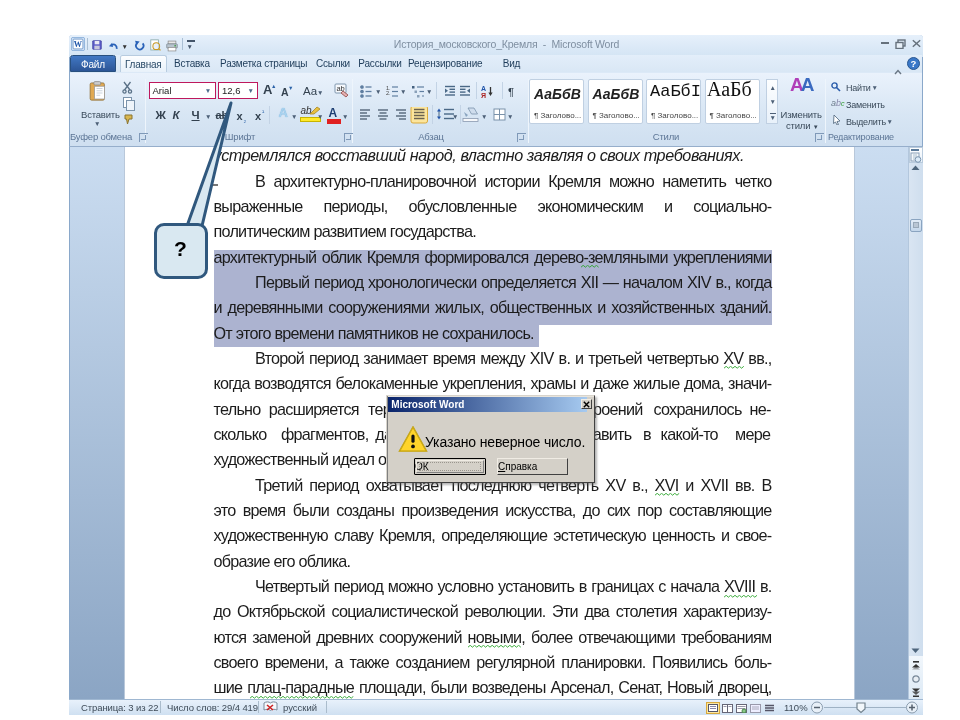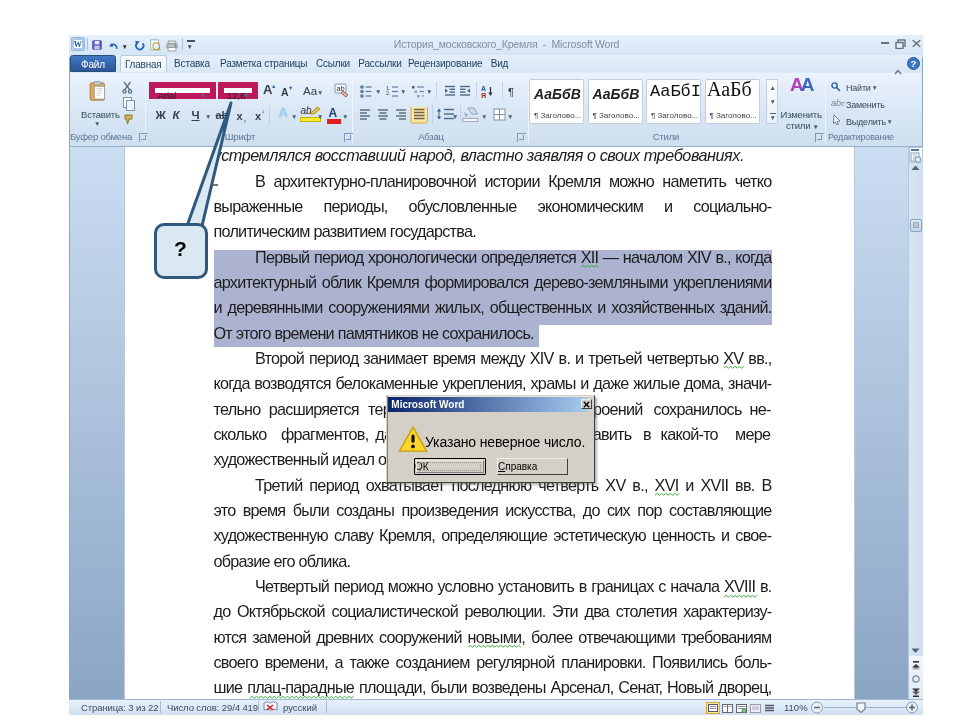--- a/index.html
+++ b/index.html
@@ -15,21 +15,21 @@
 #tab-file{left:70px;width:46px;background:linear-gradient(#4178c4,#2c5596);color:#fff;border-radius:2.5px 2.5px 0 0;border:1px solid #28507f}
 #tab-home{left:120px;width:46.5px;background:linear-gradient(#fdfeff,#f0f6fc 60%,#e8f1fa);border:1px solid #b8cce0;border-bottom:none;border-radius:2.5px 2.5px 0 0;color:#2a4a67}
 
 #ribbon{position:absolute;left:70px;top:72.5px;width:852px;height:73.5px;background:linear-gradient(#eaf2fc,#d8e6f4 55%,#cfdff0)}
 #ribbonline{position:absolute;left:69px;top:146px;width:854px;height:1px;background:#96aecb}
 .grpsep{position:absolute;top:79px;height:64px;width:1px;background:#c3d3e5;border-right:1px solid #eef5fc}
 .grplabel{position:absolute;top:131px;font-size:9.5px;letter-spacing:-0.2px;color:#5d7696;text-align:center;height:12px;line-height:12px;white-space:nowrap}
 .launcher{position:absolute;top:133px;width:9px;height:9px;border-left:1px solid #7f99b8;border-top:1px solid #7f99b8;}
 .launcher:after{content:"";position:absolute;left:1px;top:1px;width:4px;height:4px;border-right:1px solid #7f99b8;border-bottom:1px solid #7f99b8}
 
-.combo{position:absolute;background:#fff;border:6px solid #be185d;height:17px;font-size:9.5px;color:#222;line-height:15px;padding-left:3px}
+.combo{position:absolute;background:#fff;border:1px solid #be185d;height:17px;font-size:9.5px;color:#222;line-height:15px;padding-left:3px}
 .combo .arr{position:absolute;right:1px;top:0px;width:11px;height:15px;font-size:6.5px;color:#4d6b8c;text-align:center;line-height:15px}
 
 .g{position:absolute;font-size:12px;color:#33414f;line-height:12px;white-space:nowrap}
 .dd{font-size:6.5px;color:#4d6077;position:absolute}
 
 #canvas{position:absolute;left:70px;top:147px;width:838px;height:552px;background:linear-gradient(#cbddf1,#8ba5c4)}
 #page{position:absolute;left:125px;top:147px;width:729px;height:552px;background:#ffffff;box-shadow:-1px 0 0 #b9c8da, 1px 0 0 #b9c8da}
 
 #vscroll{position:absolute;left:908px;top:147px;width:15px;height:552px;background:linear-gradient(90deg,#d9e5f2,#cfdeee);border-left:1px solid #b3c7dd}
 
@@ -58,21 +58,21 @@
 <div id="titlebar"></div>
 <div id="titletext">История_московского_Кремля&nbsp;&nbsp;-&nbsp;&nbsp;Microsoft Word</div>
 <div id="tabrow"></div>
 <div class="tab" id="tab-file">Файл</div>
 <div class="tab" id="tab-home">Главная</div>
 <div class="tab" style="left:173px;width:38px">Вставка</div>
 <div class="tab" style="left:220px;width:86px">Разметка страницы</div>
 <div class="tab" style="left:314px;width:38px">Ссылки</div>
 <div class="tab" style="left:358px;width:44px">Рассылки</div>
 <div class="tab" style="left:408px;width:73px">Рецензирование</div>
-<div class="tab" style="left:488px;width:23px">Вид</div>
+<div class="tab" style="left:500px;width:23px">Вид</div>
 <div id="ribbon"></div>
 
 <div class="grpsep" style="left:145px"></div>
 <svg class="abs" style="left:88px;top:81px" width="20" height="21" viewBox="0 0 26 28">
  <rect x="2.5" y="2.5" width="19" height="23" rx="2" fill="#e0a952" stroke="#8a6a30"></rect>
  <rect x="7.5" y="0.8" width="9" height="4.5" rx="1.5" fill="#ccc" stroke="#888"></rect>
  <rect x="8.5" y="7" width="13" height="17" fill="#fff" stroke="#999"></rect>
  <path d="M11 10 L19 10 M11 13 L19 13 M11 16 L19 16 M11 19 L16 19" stroke="#b8c4d0" stroke-width="1"></path>
 </svg>
 <div class="g" style="left:81px;top:108.5px;font-size:9.5px;letter-spacing:-0.2px;color:#3a4a5a">Вставить</div>
@@ -354,22 +354,22 @@
     <path d="M1 3.5 L5 7 L9 3.5 Z" fill="#333" fill-opacity="0.8"></path>
     <rect x="2" y="7.5" width="6" height="1.5" fill="#333"></rect>
   </svg>
 <div class="hl1"></div>
 <div class="hl2"></div>
 <div id="doc">
 <div class="lnl" style="font-style:italic;letter-spacing:-0.45px">устремлялся восставший народ, властно заявляя о своих требованиях.</div>
 <div class="ln ind">В архитектурно-планировочной истории Кремля можно наметить четко</div>
 <div class="ln">выраженные периоды, обусловленные экономическим и социально-</div>
 <div class="lnl">политическим развитием государства.</div>
+<div class="ln">архитектурный облик Кремля формировался дерево-земляными укреплениями</div>
 <div class="ln ind">Первый период хронологически определяется <span class="sp">XII</span> — началом XIV в., когда</div>
-<div class="ln">архитектурный облик Кремля формировался дерево-земляными укреплениями</div>
 <div class="ln">и деревянными сооружениями жилых, общественных и хозяйственных зданий.</div>
 <div class="lnl">От этого времени памятников не сохранилось.</div>
 <div class="ln ind">Второй период занимает время между XIV в. и третьей четвертью <span class="sp">XV</span> вв.,</div>
 <div class="ln">когда возводятся белокаменные укрепления, храмы и даже жилые дома, значи-</div>
 <div class="lnl" id="k10"><span>тельно</span><span class="abs" style="left:55.3px">расширяется</span><span class="abs" style="left:154.5px">территория</span><span class="abs" style="left:255px">Кремля.</span><span class="abs" style="left:323px">От</span><span class="abs" style="left:365.5px">строений</span><span class="abs" style="left:440px">сохранилось</span><span class="abs" style="left:536px">не-</span></div>
 <div class="lnl" id="k11"><span>сколько</span><span class="abs" style="left:67.5px">фрагментов,</span><span class="abs" style="left:161.8px">дающих</span><span class="abs" style="left:213.5px">возможность</span><span class="abs" style="left:332.5px">представить</span><span class="abs" style="left:429.5px">в</span><span class="abs" style="left:447px">какой-то</span><span class="abs" style="left:521.5px">мере</span></div>
 <div class="lnl" id="k12">художественный идеал общества.</div>
 <div class="ln ind">Третий период охватывает последнюю четверть XV в., <span class="sp">XVI</span> и XVII вв. В</div>
 <div class="ln">это время были созданы произведения искусства, до сих пор составляющие</div>
 <div class="ln">художественную славу Кремля, определяющие эстетическую ценность и свое-</div>

